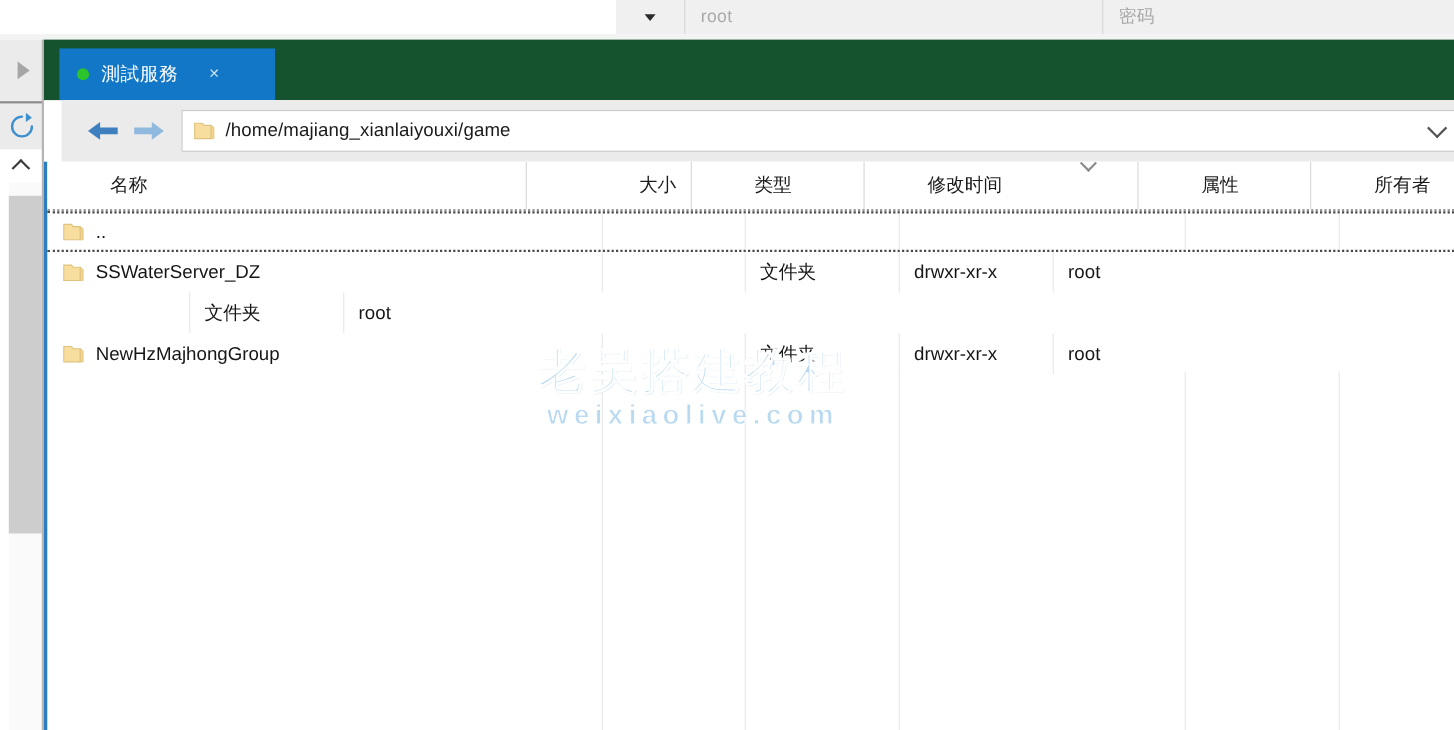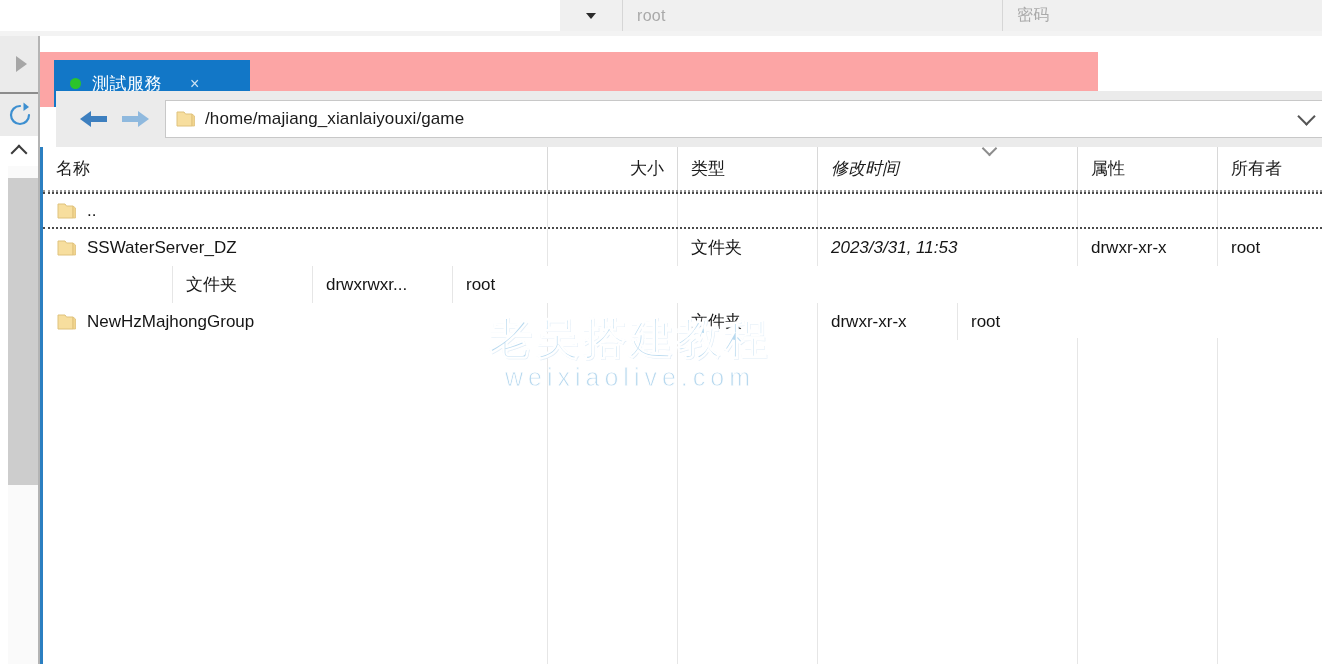--- a/index.html
+++ b/index.html
@@ -138,23 +138,23 @@
   .rail-divider {
     position: absolute;
     left: 38px; top: 0;
     width: 2px; height: 628px;
     background: #b4b4b4;
   }
 
   
   .tabstrip {
     position: absolute;
-    left: 40px; top: 52px;
-    width: 1058px; height: 55px;
-    background: #fca5a5;
+    left: 40px; top: 36px;
+    width: 1282px; height: 55px;
+    background: #14532d;
   }
   .tab {
     position: absolute;
     left: 14px; top: 8px;
     height: 47px;
     min-width: 196px;
     background: #1277c7;
     display: flex;
     align-items: center;
     padding: 0 10px 0 16px;
@@ -259,20 +259,21 @@
   .col-header .hcell {
     position: relative;
     display: flex;
     align-items: center;
     font-size: 17px;
     color: #1b1b1b;
     box-sizing: border-box;
     border-right: 1px solid #d8d8d8;
     padding: 0 13px;
     height: 43px;
+    margin-left: 44px;
   }
   .hcell.align-right { justify-content: flex-end; }
   .hcell.last { border-right: none; }
   .sort-indicator {
     position: absolute;
     left: 936px;
     top: 0px;
     width: 20px; height: 12px;
     display: flex;
     align-items: flex-start;
@@ -318,21 +319,21 @@
   .cell.last { border-right: none; }
   .row-folder-icon {
     flex: 0 0 auto;
     margin-right: 10px;
   }
 
   
   .w-name  { width: 505px; }
   .w-size  { width: 130px; text-align: right; }
   .w-type  { width: 140px; }
-  .w-mtime { width: 260px; font-style: italic; }
+  .w-mtime { width: 260px; }
   .w-attr  { width: 140px; }
   .w-owner { width: 104px; }
 
   .grid-fill {
     position: absolute;
     left: 0; top: 191px;
     width: 1279px;
     height: 326px;
     display: flex;
     pointer-events: none;
@@ -361,21 +362,21 @@
     color: #b8d9ef;
     letter-spacing: 4px;
     line-height: 1.02;
     -webkit-text-stroke: 1px #ffffff;
     text-shadow:
       0 0 2px #ffffff,
       1px 1px 0 #dceaf6;
   }
   .wm-sub {
     font-size: 25px;
-    font-weight: normal;
+    font-weight: bold;
     color: #b8d9ef;
     letter-spacing: 5px;
     margin-top: 2px;
     -webkit-text-stroke: 0.8px #ffffff;
     text-shadow: 0 0 2px #ffffff;
   }
 </style>
 </head>
 <body>
 
@@ -489,29 +490,27 @@
       <div class="row">
         <div class="cell name w-name">
           <svg width="20" height="18" viewBox="0 0 20 18" class="row-folder-icon">
             <path d="M1 2 L8 2 L9.5 4 L16 4 L16 16 L1 16 Z" fill="#f7de9e" stroke="#dfc27c" stroke-width="1"></path>
             <path d="M16 4 L18.5 6 L18.5 16 L16 16 Z" fill="#f2d58e" stroke="#dfc27c" stroke-width="0.8"></path>
           </svg>
           <span>SSWaterServer_DZ</span>
         </div>
         <div class="cell w-size align-right"></div>
         <div class="cell w-type">文件夹</div>
-        <div class="cell w-mtime">2023/3/31, 11:53</div>
         <div class="cell w-attr">drwxr-xr-x</div>
         <div class="cell w-owner last">root</div>
       </div>
 
       <div class="row">
         <div class="cell w-size align-right"></div>
         <div class="cell w-type">文件夹</div>
-        <div class="cell w-attr">drwxrwxr...</div>
         <div class="cell w-owner last">root</div>
       </div>
 
       <div class="row">
         <div class="cell name w-name">
           <svg width="20" height="18" viewBox="0 0 20 18" class="row-folder-icon">
             <path d="M1 2 L8 2 L9.5 4 L16 4 L16 16 L1 16 Z" fill="#f7de9e" stroke="#dfc27c" stroke-width="1"></path>
             <path d="M16 4 L18.5 6 L18.5 16 L16 16 Z" fill="#f2d58e" stroke="#dfc27c" stroke-width="0.8"></path>
           </svg>
           <span>NewHzMajhongGroup</span>

